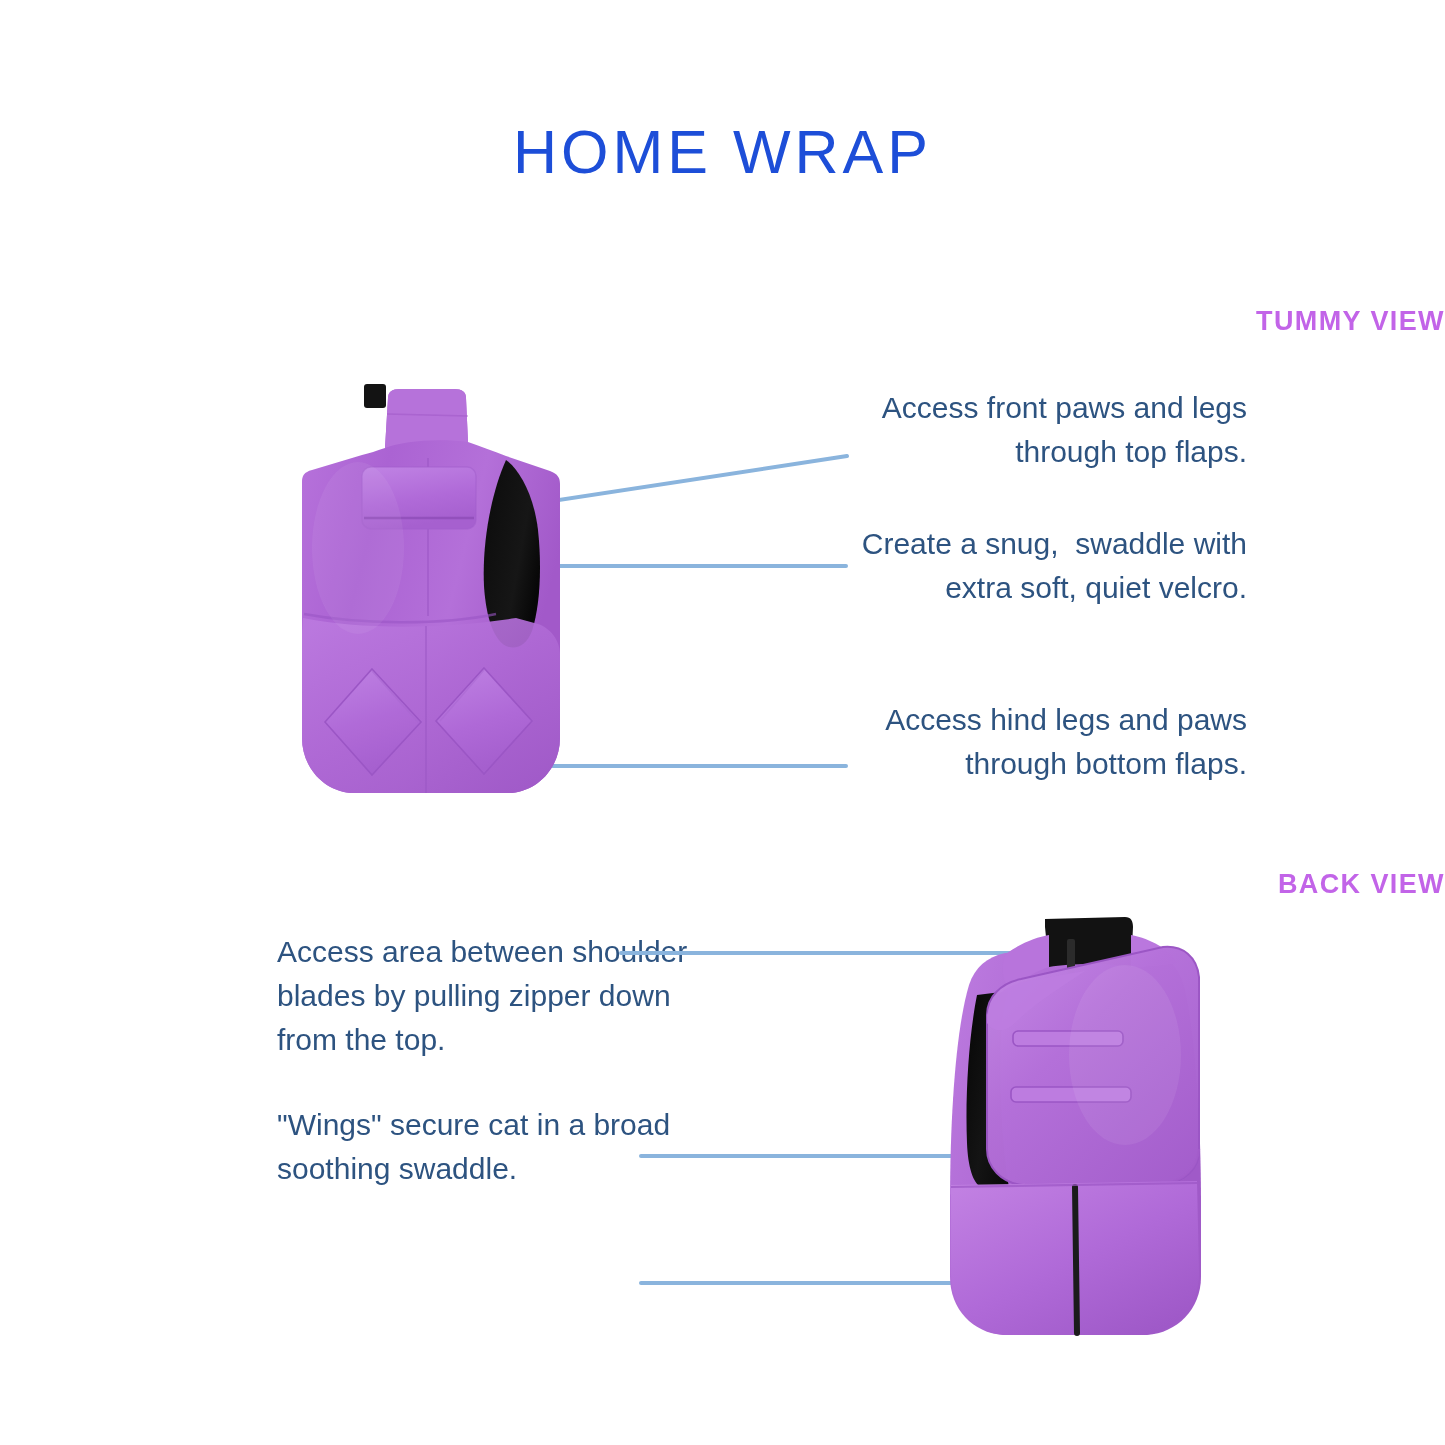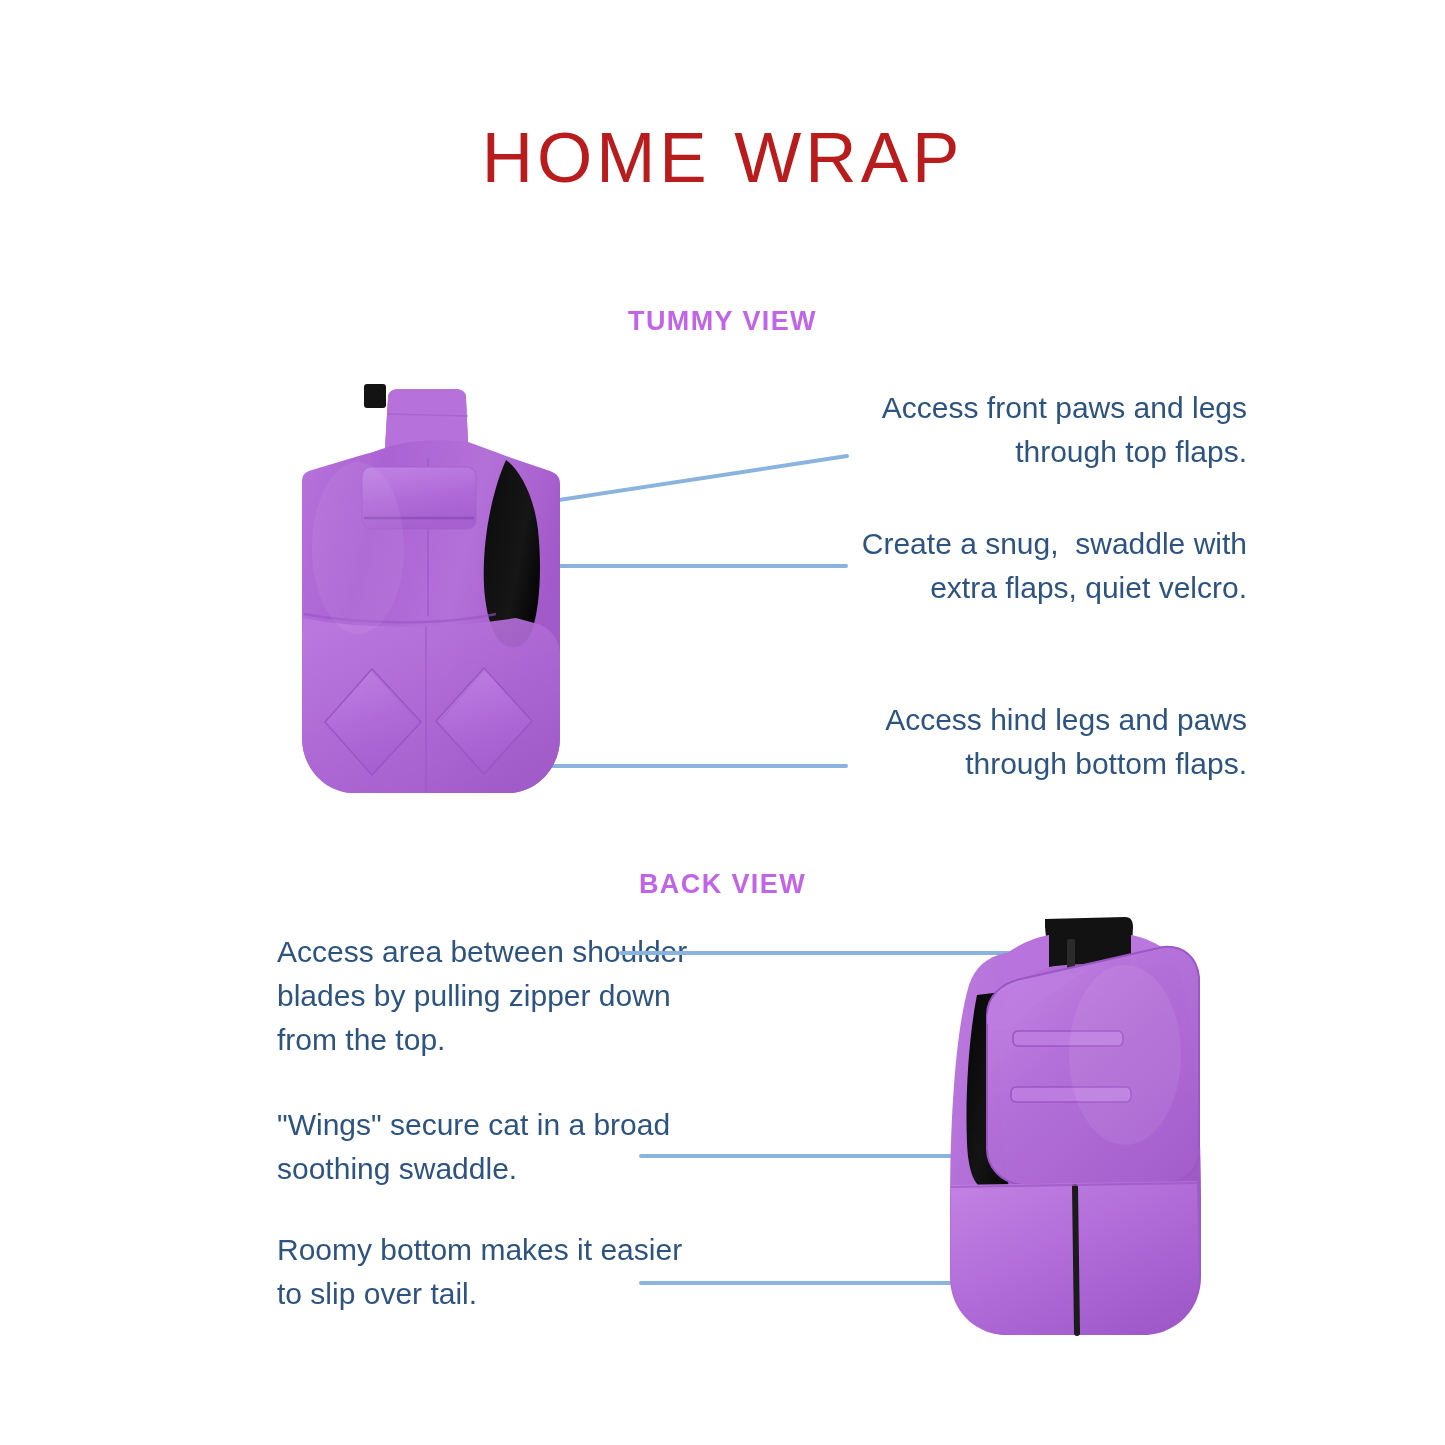--- a/index.html
+++ b/index.html
@@ -19,34 +19,34 @@
   }
 
   
   #page-title {
     position: absolute;
     left: 0;
     top: 122px;
     width: 1445px;
     text-align: center;
     font-family: "Liberation Sans", sans-serif;
-    font-size: 71px;
+    font-size: 61px;
     font-weight: 300;
     letter-spacing: 4px;
-    color: #b91c1c;
+    color: #1d4ed8;
     line-height: 1.0;
     white-space: nowrap;
   }
 
   
   .section-header {
     position: absolute;
     width: 1445px;
     left: 0;
-    text-align: center;
+    text-align: right;
     font-family: "Liberation Sans", sans-serif;
     font-size: 27px;
     font-weight: bold;
     letter-spacing: 1.4px;
     color: #c264e8;
   }
   #hdr-tummy { top: 306px; }
   #hdr-back  { top: 853px; margin-top: 16px; }
 
   
@@ -101,29 +101,28 @@
 <div id="page">
 
   <div id="page-title">HOME WRAP</div>
 
   <div class="section-header" id="hdr-tummy">TUMMY VIEW</div>
 
   <div class="section-header" id="hdr-back">BACK VIEW</div>
 
   <div class="annot right" id="annot-top-flaps">Access front paws and legs through top flaps.</div>
 
-  <div class="annot right" id="annot-velcro">Create a snug,  swaddle with extra flaps, quiet velcro.</div>
+  <div class="annot right" id="annot-velcro">Create a snug,  swaddle with extra soft, quiet velcro.</div>
 
   <div class="annot right" id="annot-bottom-flaps">Access hind legs and paws through bottom flaps.</div>
 
   <div class="annot left" id="annot-zipper">Access area between shoulder blades by pulling zipper down from the top.</div>
 
   <div class="annot left" id="annot-wings">"Wings" secure cat in a broad soothing swaddle.</div>
 
-  <div class="annot left" id="annot-roomy">Roomy bottom makes it easier to slip over tail.</div>
 
   <svg id="leaders" viewBox="0 0 1445 1445">
 
     <line x1="434" y1="519" x2="847" y2="456" stroke="#8ab4dd" stroke-width="4" stroke-linecap="round"></line>
 
     <line x1="536" y1="566" x2="846" y2="566" stroke="#8ab4dd" stroke-width="4" stroke-linecap="round"></line>
 
     <line x1="493" y1="766" x2="846" y2="766" stroke="#8ab4dd" stroke-width="4" stroke-linecap="round"></line>
 
     <line x1="621" y1="953" x2="1068" y2="953" stroke="#8ab4dd" stroke-width="4" stroke-linecap="round"></line>

